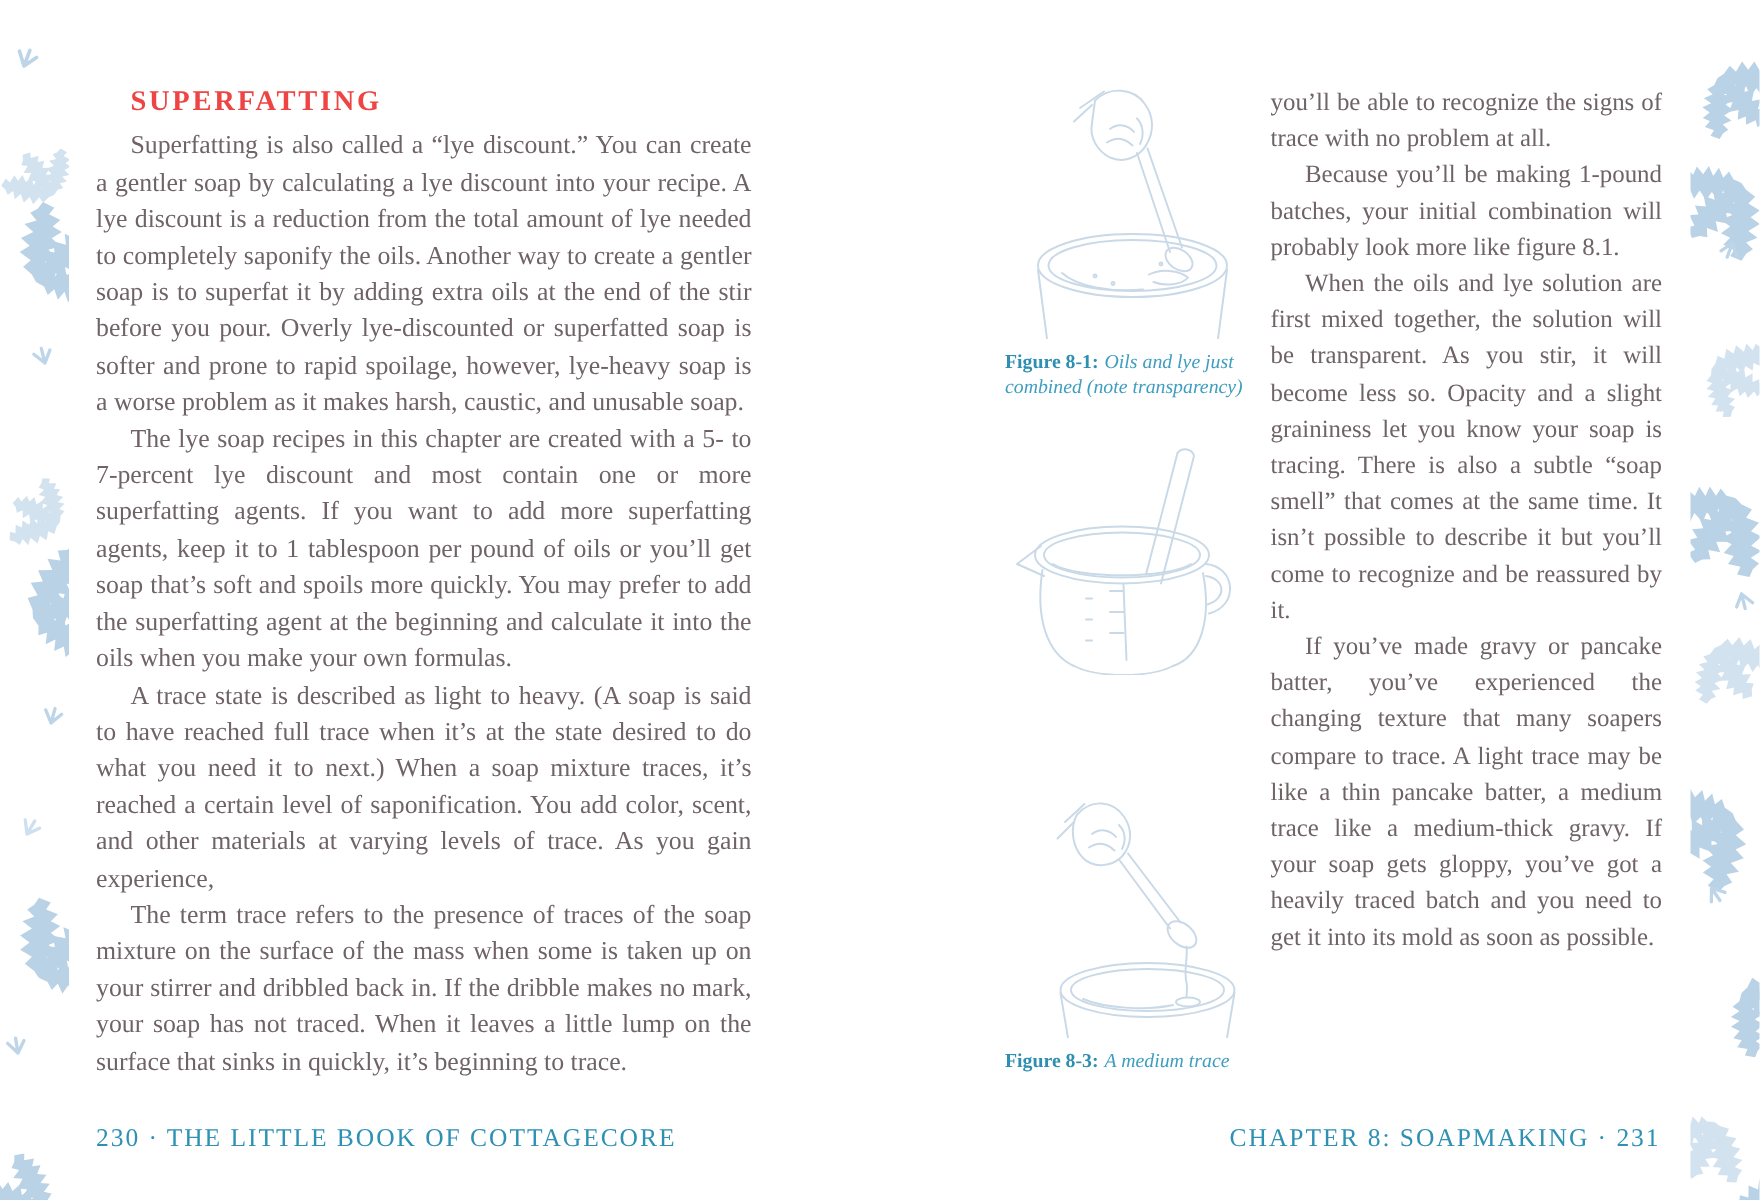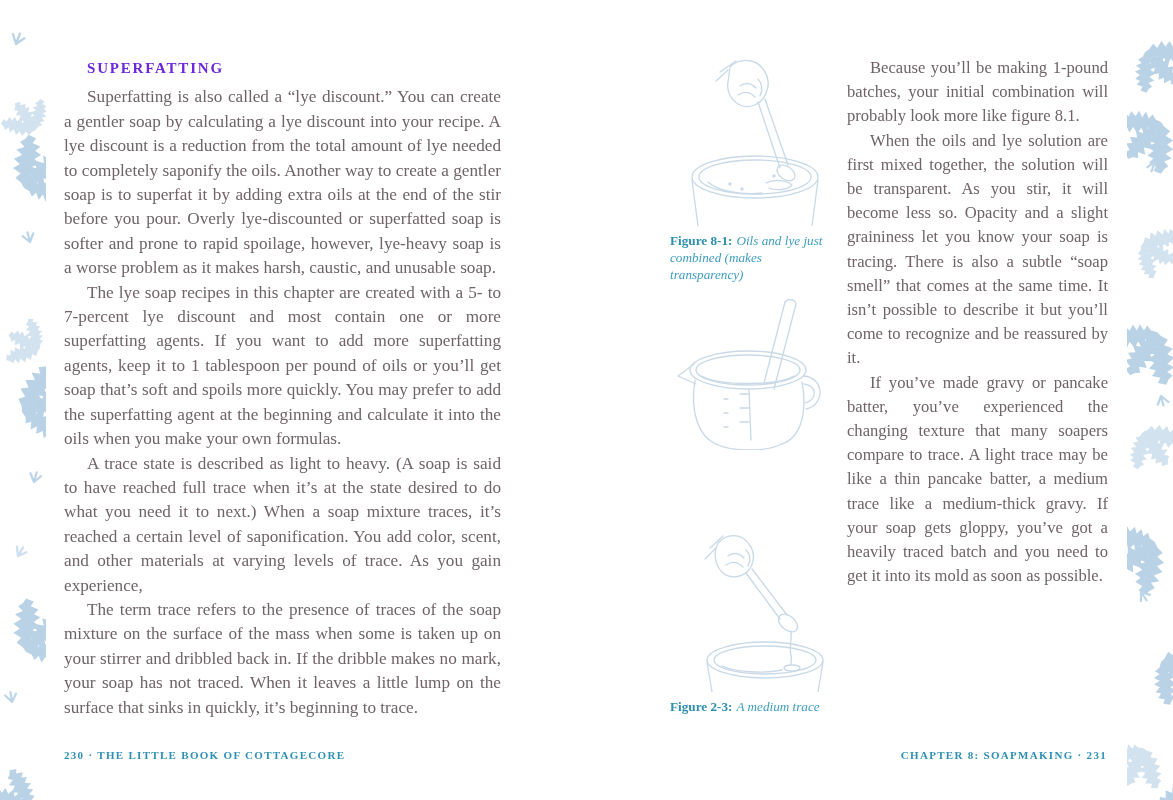--- a/index.html
+++ b/index.html
@@ -15,22 +15,22 @@
   svg.border.left{left:0;}
   svg.border.right{right:0;}
 
   
   .left-column{
     position:absolute;left:64px;top:56px;width:437px;
     color:#6f6366;font-size:17.2px;line-height:24.4px;text-align:justify;
   }
   .left-column p{margin:0;text-indent:23px;}
   h2.section-heading{
-    margin:0 0 5px 23px;font-size:15px;font-weight:bold;
-    letter-spacing:1.8px;color:#6d28d9;
+    margin:0 0 5px 23px;font-size:19px;font-weight:bold;
+    letter-spacing:1.8px;color:#ef4444;
   }
   h2.section-heading.second{margin-top:21px;}
 
   .figure-column{position:absolute;left:670px;top:56px;width:164px;}
   figure{position:absolute;left:0;margin:0;width:164px;}
   figure svg{display:block;}
   #fig1{top:0;}
   #fig2{top:236px;}
   #fig3{top:464px;}
   figcaption{
@@ -40,21 +40,21 @@
   .fig-caption-text{font-style:italic;}
 
   .right-column{
     position:absolute;left:847px;top:56px;width:261px;
     color:#6f6366;font-size:16.6px;line-height:24.2px;text-align:justify;
   }
   .right-column p{margin:0;text-indent:23px;}
   .right-column p.no-indent{text-indent:0;}
 
   .footer{
-    position:absolute;top:749px;font-size:11px;font-weight:bold;
+    position:absolute;top:749px;font-size:17px;font-weight:normal;
     letter-spacing:1.3px;color:#2e91b4;white-space:nowrap;
   }
   .footer.left{left:64px;}
   .footer.right{right:66px;text-align:right;}
 
   .illus{stroke:#c9d9e7;fill:none;stroke-width:1.3;stroke-linecap:round;stroke-linejoin:round;}
 </style>
 </head>
 <body>
 
@@ -135,21 +135,21 @@
           <path d="M96 127 C104 123 116 124 122 129 C118 134 106 135 99 132"></path>
           <circle cx="60" cy="128" r="1"></circle>
             <circle cx="72" cy="133" r="1"></circle>
             <circle cx="104" cy="120" r="1"></circle>
 
           <path d="M22 124 L28 170"></path>
             <path d="M148 124 L142 170"></path>
         </g>
       </svg>
       <figcaption>
-        <span class="fig-label">Figure 8-1:</span><span class="fig-caption-text">Oils and lye just combined (makes transparency)</span>
+        <span class="fig-label">Figure 8-1:</span><span class="fig-caption-text">Oils and lye just combined (note transparency)</span>
       </figcaption>
     </figure>
 
     <figure id="fig2">
       <svg width="164" height="158" viewBox="0 0 164 158">
         <g class="illus">
 
           <path d="M115 10 C118 6 125 7 126 12 L104 97"></path>
           <path d="M115 10 L94 91"></path>
 
@@ -198,27 +198,28 @@
           <ellipse cx="122" cy="148" rx="8" ry="3"></ellipse>
 
           <ellipse cx="95" cy="140" rx="58" ry="18"></ellipse>
           <ellipse cx="95" cy="140" rx="51" ry="14"></ellipse>
           <path d="M52 146 C66 152 94 154 112 150"></path>
           <path d="M37 142 L42 172"></path>
             <path d="M153 142 L148 172"></path>
         </g>
       </svg>
       <figcaption>
-        <span class="fig-label">Figure 2-3:</span><span class="fig-caption-text">A medium trace</span>
+        <span class="fig-label">Figure 8-3:</span><span class="fig-caption-text">A medium trace</span>
       </figcaption>
     </figure>
 
   </div>
 
   <div class="right-column">
+    <p class="no-indent">you’ll be able to recognize the signs of trace with no problem at all.</p>
     <p>Because you’ll be making 1-pound batches, your initial combination will probably look more like figure 8.1.</p>
     <p>When the oils and lye solution are first mixed together, the solution will be transparent. As you stir, it will become less so. Opacity and a slight graininess let you know your soap is tracing. There is also a subtle “soap smell” that comes at the same time. It isn’t possible to describe it but you’ll come to recognize and be reassured by it.</p>
     <p>If you’ve made gravy or pancake batter, you’ve experienced the changing texture that many soapers compare to trace. A light trace may be like a thin pancake batter, a medium trace like a medium-thick gravy. If your soap gets gloppy, you’ve got a heavily traced batch and you need to get it into its mold as soon as possible.</p>
   </div>
 
   <div class="footer left">230 · THE LITTLE BOOK OF COTTAGECORE</div>
   <div class="footer right">CHAPTER 8: SOAPMAKING · 231</div>
 
 </div>
 

